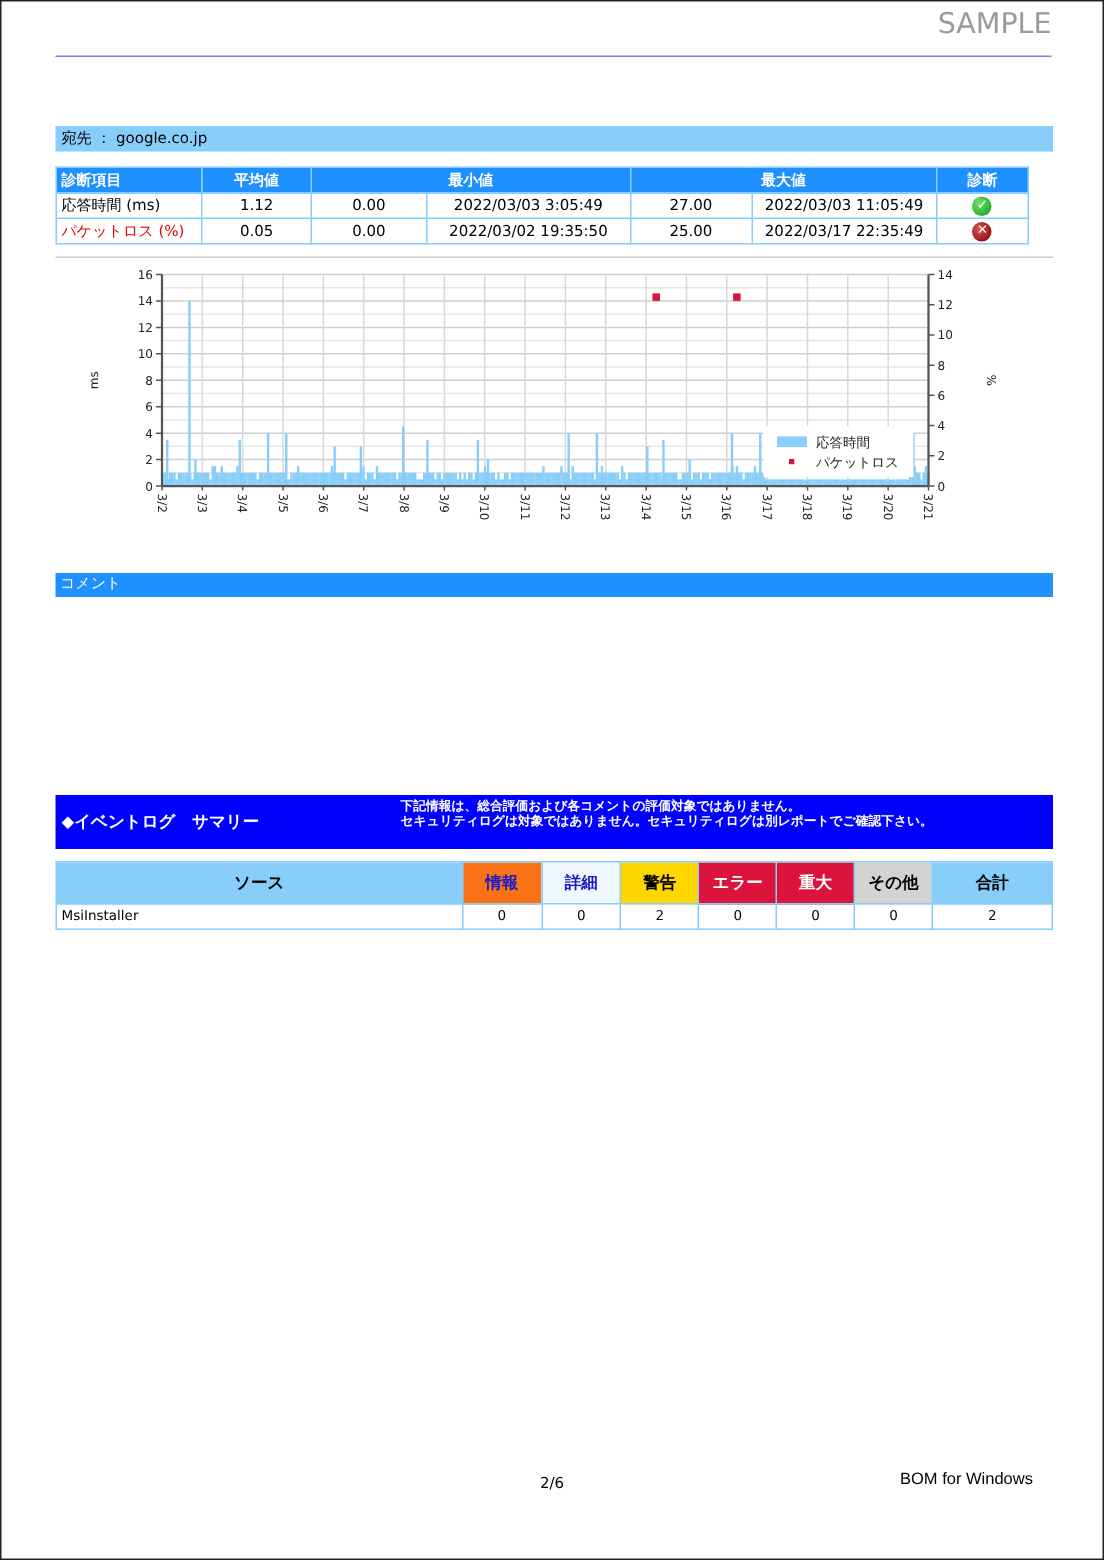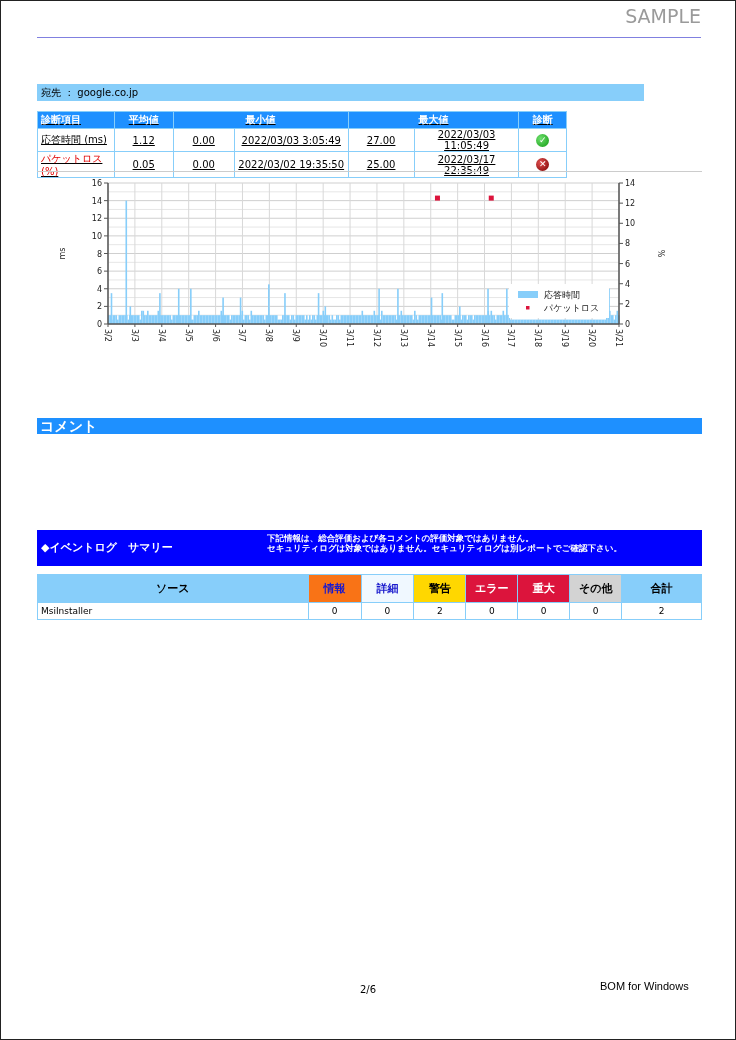--- a/index.html
+++ b/index.html
@@ -2,34 +2,34 @@
 <html><head>
 <meta charset="utf-8">
 <style>
   html,body{margin:0;padding:0;}
   body{width:736px;height:1040px;background:#fff;font-family:"DejaVu Sans","Liberation Sans",sans-serif;position:relative;overflow:hidden;}
   .page{position:absolute;left:0;top:0;width:734px;height:1038px;border:1px solid #222;}
   .sample{position:absolute;right:34px;top:4px;font-size:19px;color:#9a9a9a;font-family:"DejaVu Sans",sans-serif;}
   .topline{position:absolute;left:36px;top:36px;width:664px;height:1px;background:#8080e0;}
   .sec-head{position:absolute;left:36px;width:665px;background:#0000ff;color:#fff;font-weight:bold;font-size:11px;box-sizing:border-box;}
   .ping-head{top:39px;height:35px;line-height:35px;padding-left:4px;}
-  .dest{position:absolute;left:36px;top:83px;width:607px;height:17px;line-height:17px;background:#87cefa;font-size:10px;padding-left:4px;box-sizing:border-box;}
+  .dest{position:absolute;left:36px;top:83px;width:665px;height:17px;line-height:17px;background:#87cefa;font-size:10px;padding-left:4px;box-sizing:border-box;}
   table{border-collapse:collapse;font-size:10px;}
-  .diag{position:absolute;left:36px;top:110px;width:530px;text-decoration:underline;}
+  .diag{position:absolute;left:36px;top:110px;width:649px;}
   .diag th{background:#1e90ff;color:#fff;height:16px;padding:0;border:1px solid #87cefa;font-weight:bold;}
   .diag td{height:16px;padding:0;border:1px solid #87cefa;text-align:center;}
   .diag td.lbl{text-align:left;padding-left:3px;}
   .red{color:#e00000;}
   .icon{display:inline-block;width:13px;height:13px;border-radius:50%;color:#fff;font-size:9px;line-height:13px;text-align:center;font-weight:bold;vertical-align:middle;}
   .ok{background:radial-gradient(circle at 35% 35%,#6ee06e,#119911);}
   .ng{background:radial-gradient(circle at 35% 35%,#e05050,#7a0000);}
   .sep{position:absolute;left:36px;top:170px;width:665px;height:1px;background:#ccc;}
   .chart{position:absolute;left:0;top:170px;width:736px;height:200px;}
   .chart svg text{font-family:"DejaVu Sans",sans-serif;}
-  .comment-head{position:absolute;left:36px;top:381px;width:665px;height:16px;line-height:16px;background:#1e90ff;color:#fff;font-weight:bold;font-size:14px;padding-left:3px;box-sizing:border-box;margin-top:36px;}
+  .comment-head{position:absolute;left:36px;top:381px;width:665px;height:16px;line-height:16px;background:#1e90ff;color:#fff;font-weight:normal;font-size:10px;padding-left:3px;box-sizing:border-box;}
   .comment-body{position:absolute;left:36px;top:397px;width:665px;height:116px;border:1px solid #87cefa;box-sizing:border-box;font-size:10px;line-height:12px;padding:3px 3px;}
   .ev-head{top:529px;height:36px;}
   .ev-title{position:absolute;left:4px;top:0;line-height:36px;}
   .ev-note{position:absolute;left:230px;top:3px;font-size:8.5px;line-height:10px;font-weight:bold;}
   .ev{position:absolute;left:36px;top:573px;width:665px;}
   .ev th{height:27px;padding:0;border:1px solid #87cefa;font-size:11px;font-weight:bold;margin-left:16px;}
   .ev td{height:16px;padding:0;border:1px solid #87cefa;text-align:center;font-size:9px;}
   .ev td.src{text-align:left;padding-left:3px;}
   .footer-page{position:absolute;left:359px;top:983px;font-size:10px;}
   .footer-brand{position:absolute;left:599px;top:979px;font-size:11px;font-family:"Liberation Sans",sans-serif;}

